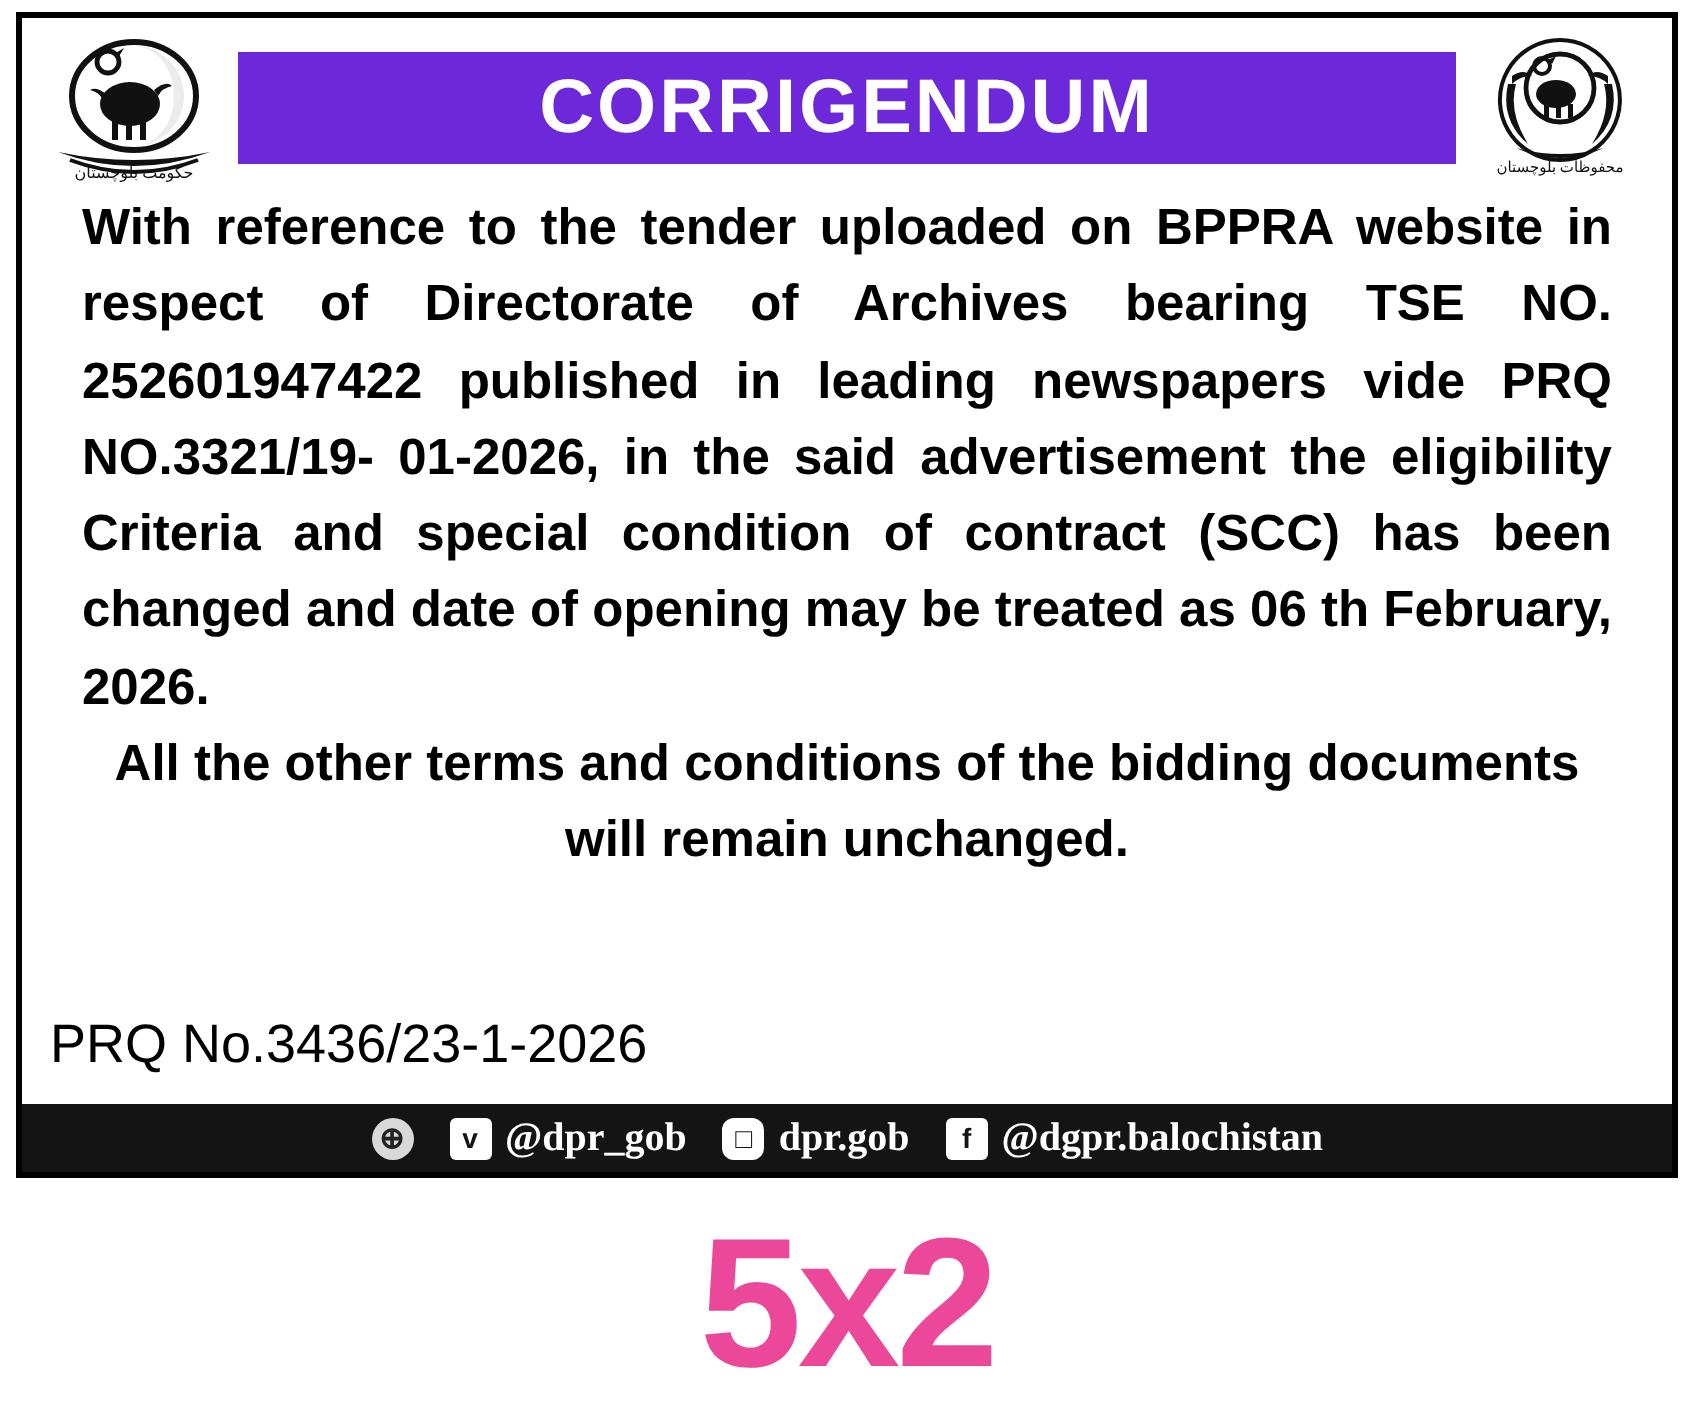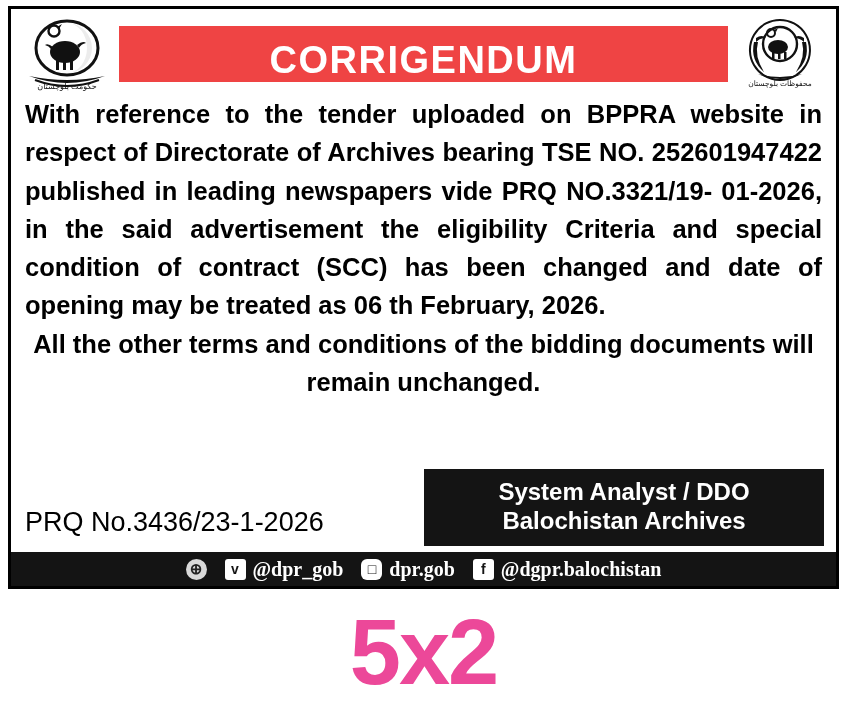--- a/index.html
+++ b/index.html
@@ -45,37 +45,37 @@
     flex: 0 0 92px;
     display: flex;
     align-items: center;
     justify-content: flex-end;
   }
   .crest svg { display: block; }
 
   .title-bar {
     flex: 1 1 auto;
     margin: 0 6px;
-    background: #ef4444;
+    background: #6d28d9;
     height: 56px;
     display: flex;
-    align-items: flex-end;
+    align-items: center;
     justify-content: center;
   }
   .title-bar .title-text {
     color: #ffffff;
     font-size: 38px;
     font-weight: bold;
     letter-spacing: 1.5px;
     font-family: "Liberation Sans", sans-serif;
   }
 
   
   .body-text {
-    padding: 0 14px;
+    padding: 0 30px;
     flex: 1 1 auto;
   }
   .para {
     font-size: 25.5px;
     font-weight: bold;
     line-height: 1.5;
     text-align: justify;
     text-justify: inter-word;
     margin: 0 0 2px 0;
     letter-spacing: 0px;
@@ -217,24 +217,20 @@
 
   </div>
 
   <div class="body-text">
     <p class="para p1">With reference to the tender uploaded on BPPRA website in respect of Directorate of Archives bearing TSE NO. 252601947422 published in leading newspapers vide PRQ NO.3321/19- 01-2026, in the said advertisement the eligibility Criteria and special condition of contract (SCC) has been changed and date of opening may be treated as 06 th February, 2026.</p>
     <p class="para p2">All the other terms and conditions of the bidding documents will remain unchanged.</p>
   </div>
 
   <div class="sign-row">
     <div class="prq">PRQ No.3436/23-1-2026</div>
-    <div class="sign-box">
-      <div>System Analyst / DDO</div>
-      <div>Balochistan Archives</div>
-    </div>
   </div>
 
   <div class="footer">
     <div class="foot-item">
       <span class="badge globe">⊕</span>
     </div>
     <div class="foot-item">
       <span class="badge">ᴠ</span>
       <span>@dpr_gob</span>
     </div>

